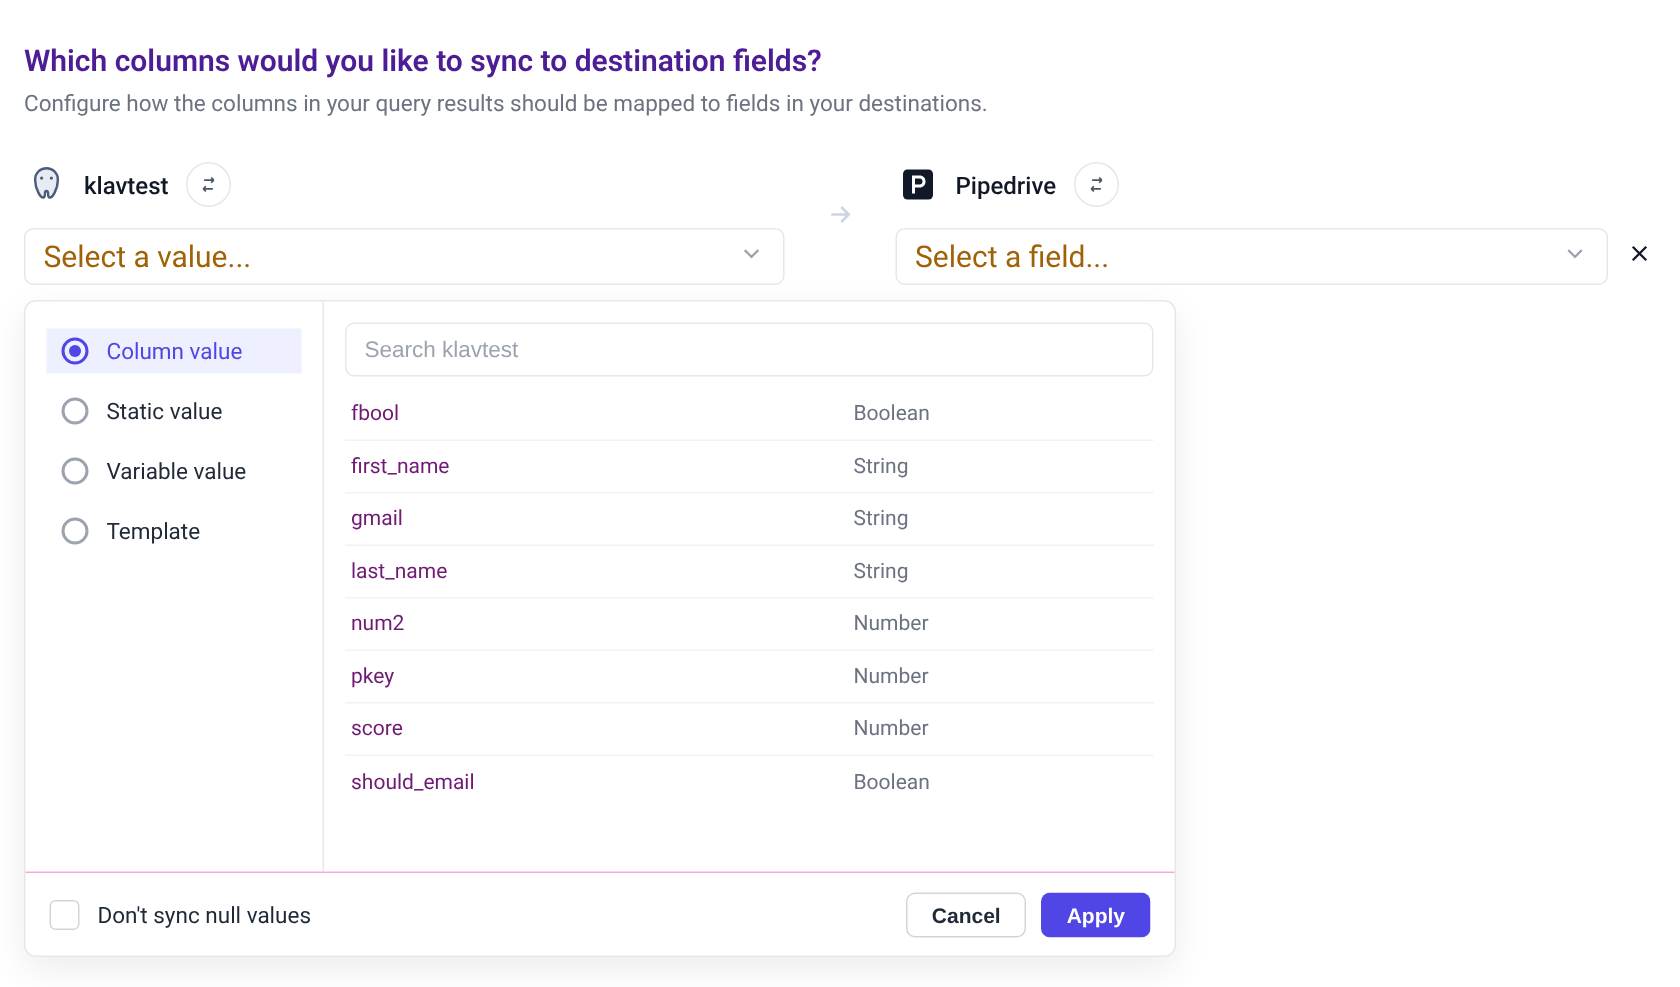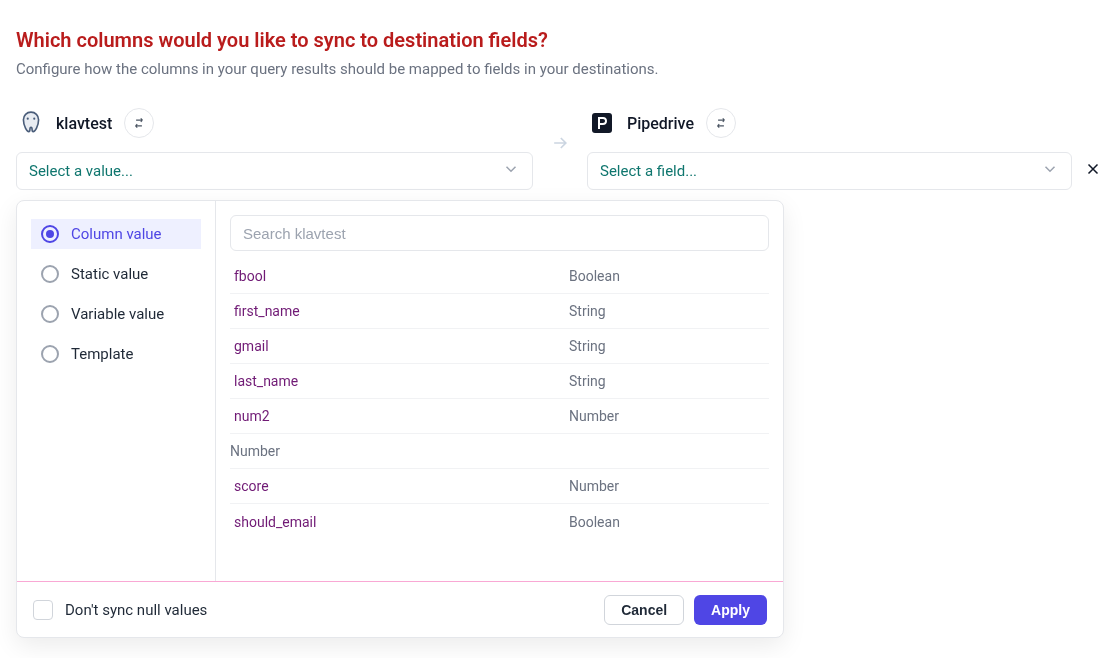--- a/index.html
+++ b/index.html
@@ -6,32 +6,32 @@
     body {
       font-family: -apple-system, BlinkMacSystemFont, "Segoe UI", Roboto, sans-serif;
       background: #ffffff;
       color: #1a1a2e;
       padding: 28px 16px 16px 16px;
       width: 1120px;
     }
     .heading {
       font-size: 20px;
       font-weight: 600;
-      color: #b91c1c;
+      color: #4c1d95;
       margin-bottom: 8px;
     }
     .subheading {
       font-size: 15px;
       color: #6b7280;
       margin-bottom: 30px;
     }
     .mapping-row {
       display: flex;
       align-items: center;
-      gap: 6px;
+      gap: 16px;
     }
     .source-col, .dest-col {
       flex: 1;
       display: flex;
       flex-direction: column;
       gap: 14px;
     }
     .arrow-col {
       width: 42px;
       display: flex;
@@ -72,22 +72,22 @@
       height: 38px;
       border: 1px solid #e5e7eb;
       border-radius: 6px;
       display: flex;
       align-items: center;
       justify-content: space-between;
       padding: 0 12px;
       background: #fff;
     }
     .select-placeholder {
-      color: #0f766e;
-      font-size: 15px;
+      color: #a16207;
+      font-size: 20px;
     }
     .chevron {
       color: #9ca3af;
     }
     .dest-row {
       display: flex;
       align-items: center;
       gap: 12px;
     }
     .dest-row .select-box { flex: 1; }
@@ -364,20 +364,21 @@
           </div>
           <div class="column-row">
             <span class="col-name">last_name</span>
             <span class="col-type">String</span>
           </div>
           <div class="column-row">
             <span class="col-name">num2</span>
             <span class="col-type">Number</span>
           </div>
           <div class="column-row">
+            <span class="col-name">pkey</span>
             <span class="col-type">Number</span>
           </div>
           <div class="column-row">
             <span class="col-name">score</span>
             <span class="col-type">Number</span>
           </div>
           <div class="column-row">
             <span class="col-name">should_email</span>
             <span class="col-type">Boolean</span>
           </div>

